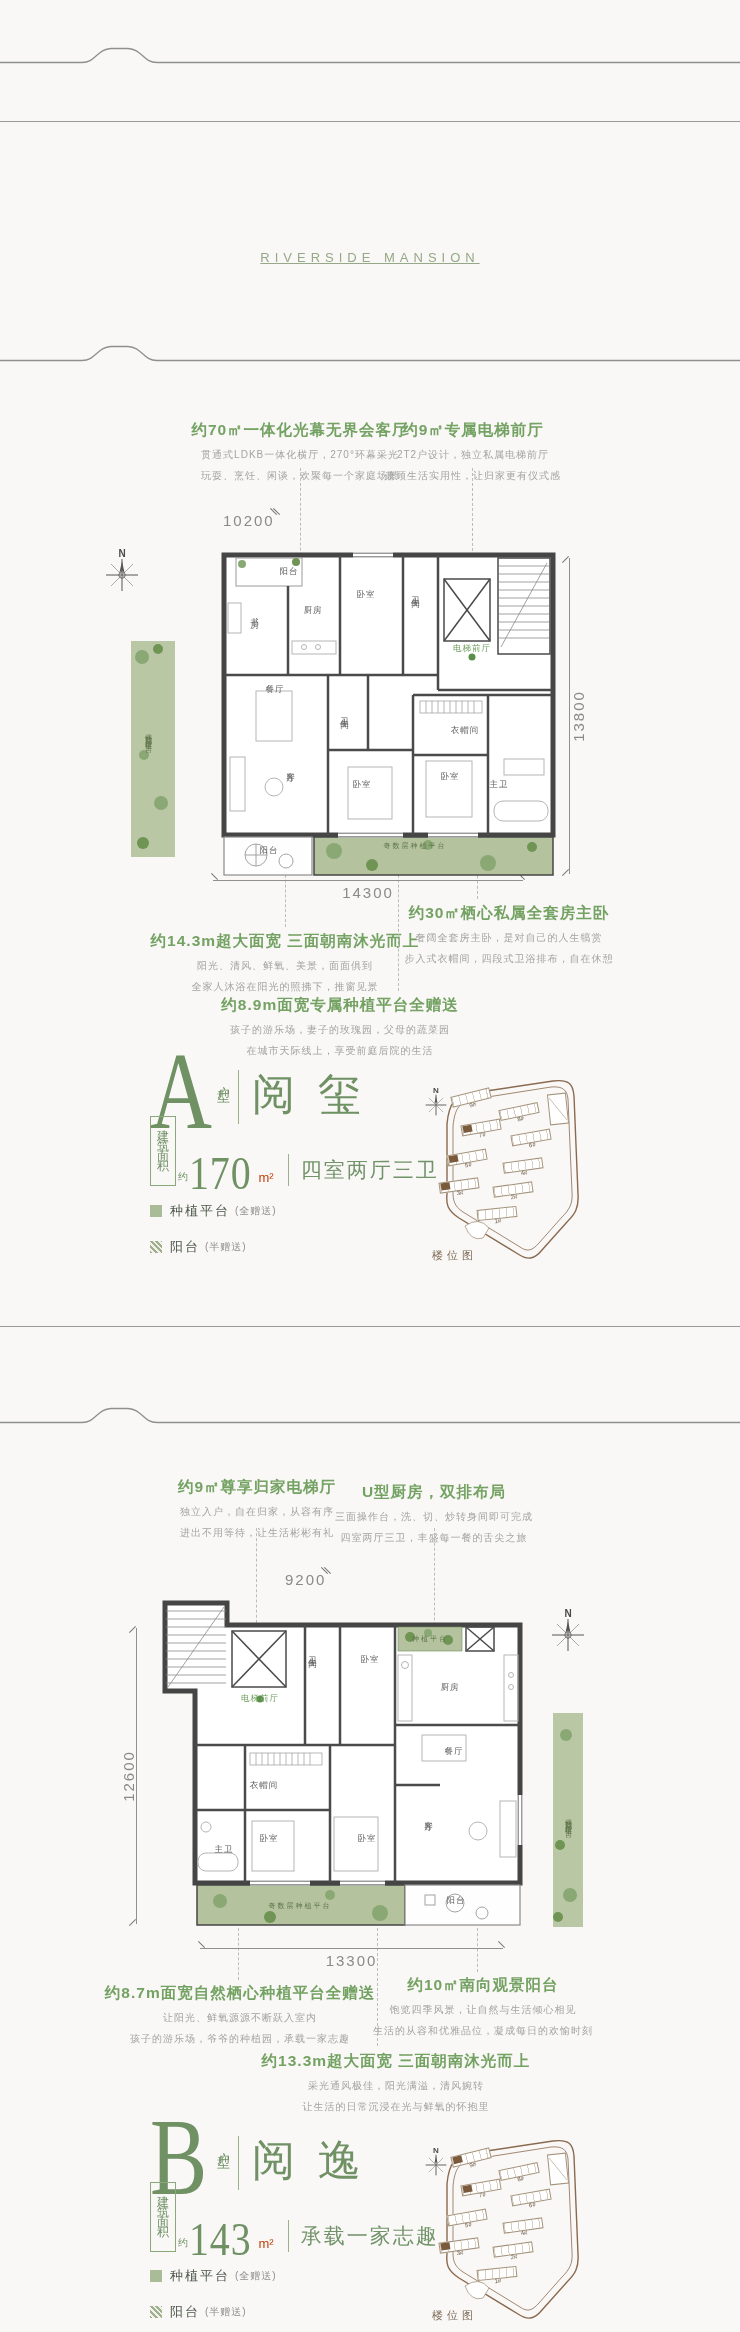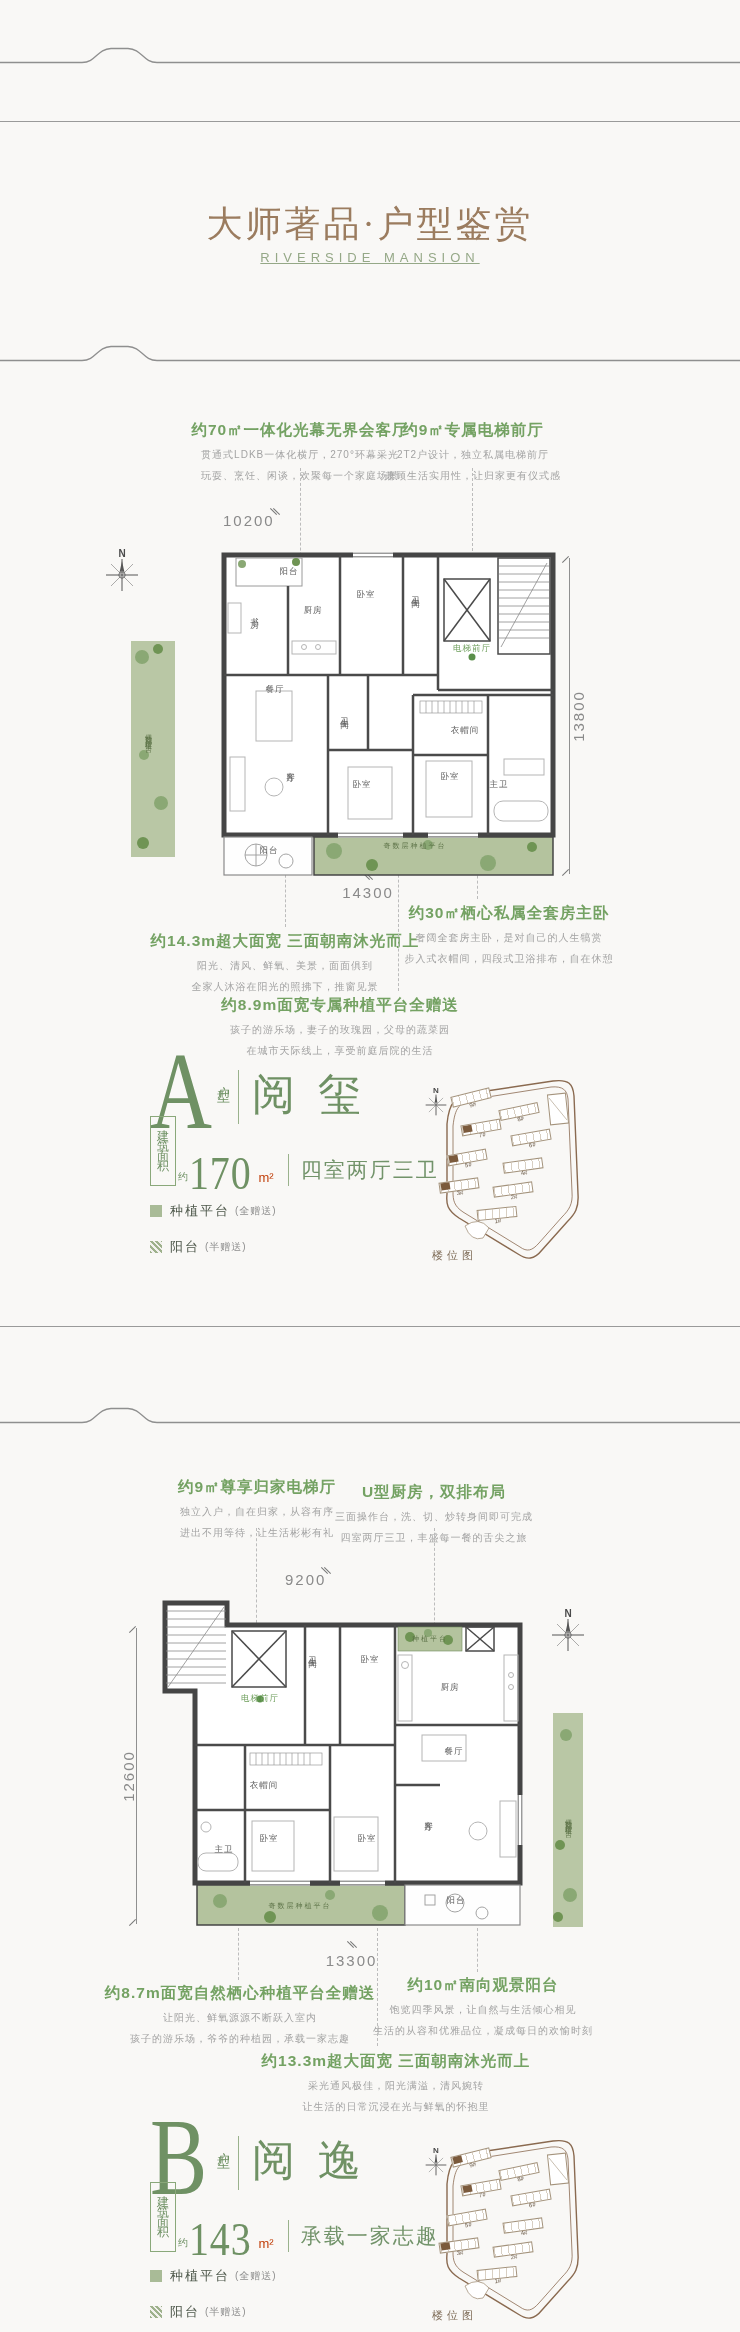--- a/index.html
+++ b/index.html
@@ -14,21 +14,21 @@
   .subtitle{position:absolute;left:0;width:740px;text-align:center;font-size:13px;letter-spacing:5px;color:#95a887;text-decoration:underline;}
   
   .ann-layer{position:absolute;left:0;top:0;width:0;height:0;}
   .ann{position:absolute;transform:translateX(-50%);text-align:center;white-space:nowrap;}
   .ann-h{font-size:15.5px;font-weight:bold;color:#74a263;letter-spacing:1px;}
   .ann-l{font-size:10px;color:#a3a3a3;margin-top:7px;letter-spacing:1px;}
   .dash{position:absolute;width:0;border-left:1px dashed #bcbcbc;}
   
   .dim{position:absolute;}
   .dim-h{display:flex;align-items:stretch;text-align:center;}
-  .dim-h.below{flex-direction:column-reverse;align-items:center;}
+  .dim-h.below{flex-direction:column-reverse;}
   .dim-t{font-size:15px;color:#8a8a8a;letter-spacing:2px;}
   .dim-line{position:relative;height:1px;background:#909090;margin:3px 0;}
   .dim-line::before,.dim-line::after{content:'';position:absolute;top:-4px;width:9px;height:1px;background:#777;}
   .dim-line::before{left:-3px;transform:rotate(45deg);}
   .dim-line::after{right:-3px;transform:rotate(45deg);}
   .dim-v{width:32px;}
   .dim-line-v{position:absolute;left:7px;top:0;bottom:0;width:1px;background:#909090;}
   .dim-v.line-right .dim-line-v{left:auto;right:7px;}
   .dim-line-v::before,.dim-line-v::after{content:'';position:absolute;left:-4px;width:1px;height:9px;background:#777;}
   .dim-line-v::before{top:-3px;transform:rotate(45deg);}
@@ -84,21 +84,20 @@
 </head>
 <body>
 
 <div id="page">
 
   <svg class="bump" style="top:44px" width="740" height="20" viewBox="0 0 740 20">
       <path d="M0 18.5 H82 C96 18.5 97 5 111 4.5 L128 4.5 C142 5 143 18.5 157 18.5 H740" stroke="#8f8f8f" stroke-width="1.3" fill="none"></path>
     </svg>
   <div class="hline" style="top:121px"></div>
 
-  <div class="title" style="top:200px">大师著品·户型鉴赏</div>
   <div class="subtitle" style="top:250px">RIVERSIDE MANSION</div>
 
   <svg class="bump" style="top:342px" width="740" height="20" viewBox="0 0 740 20">
       <path d="M0 18.5 H82 C96 18.5 97 5 111 4.5 L128 4.5 C142 5 143 18.5 157 18.5 H740" stroke="#8f8f8f" stroke-width="1.3" fill="none"></path>
     </svg>
 
   <div class="ann-layer">
 
   <div class="ann" style="left: 300px; top: 420px;">
       <div class="ann-h">约70㎡一体化光幕无界会客厅</div>

